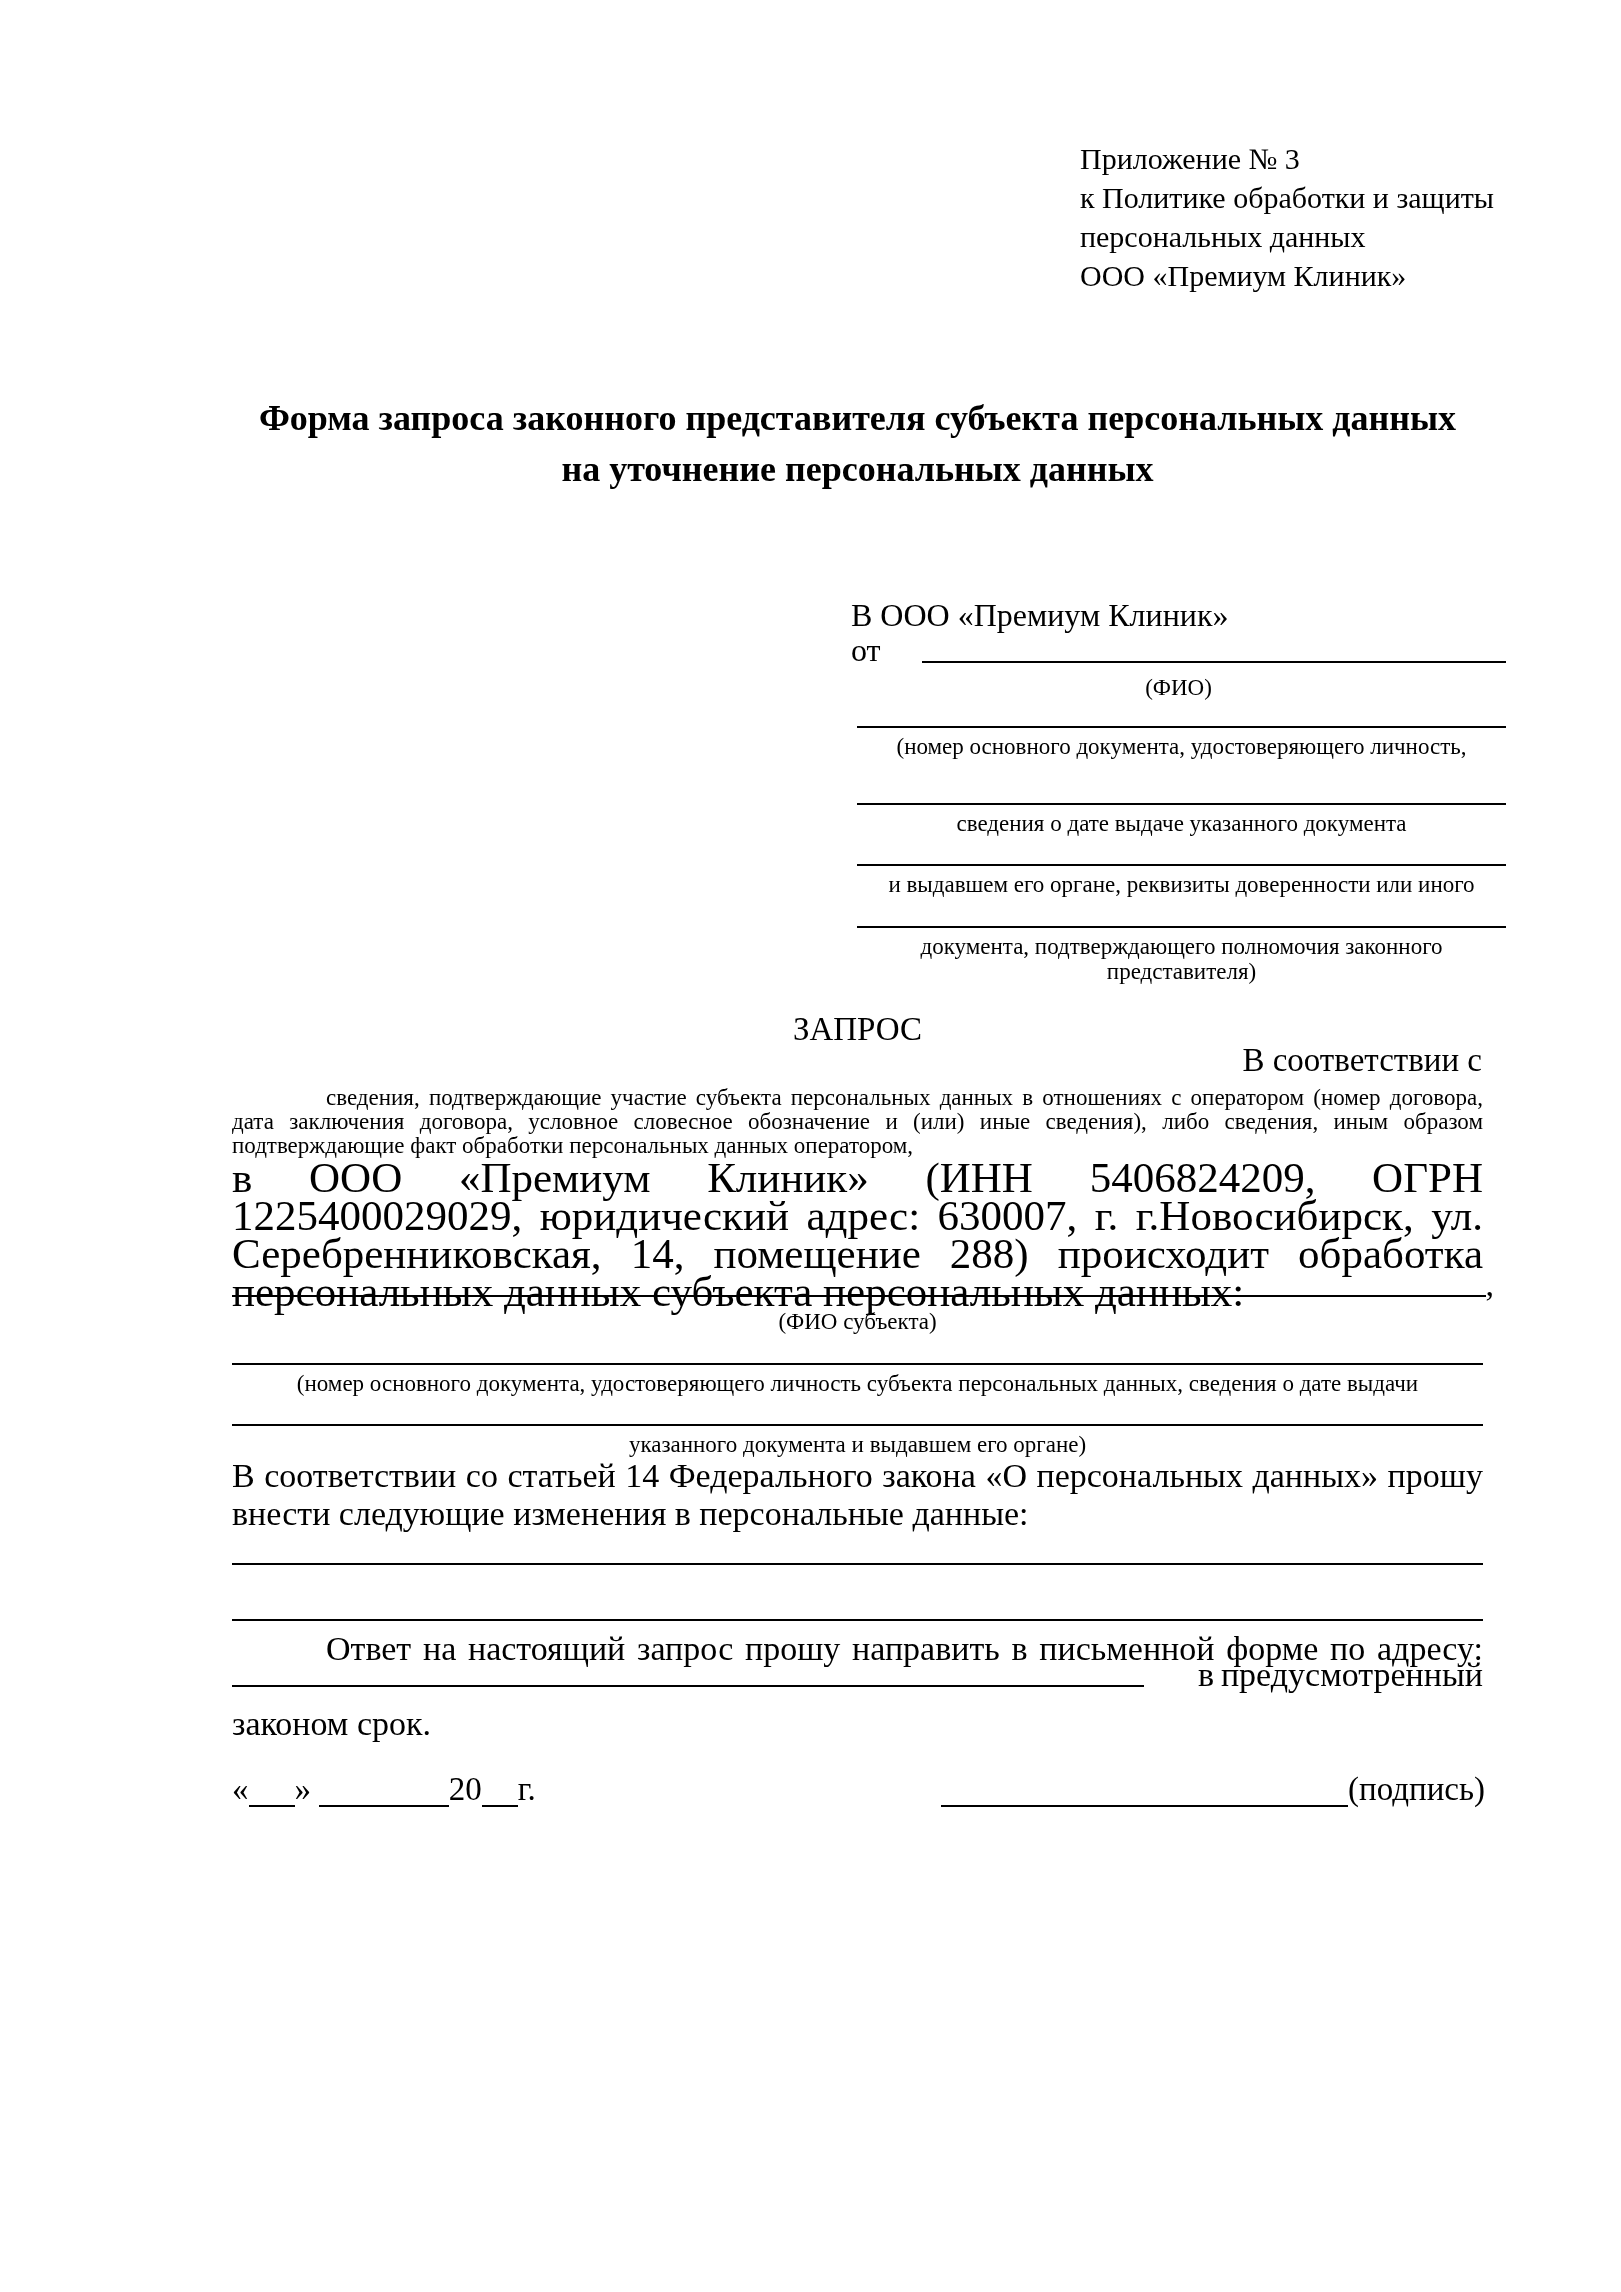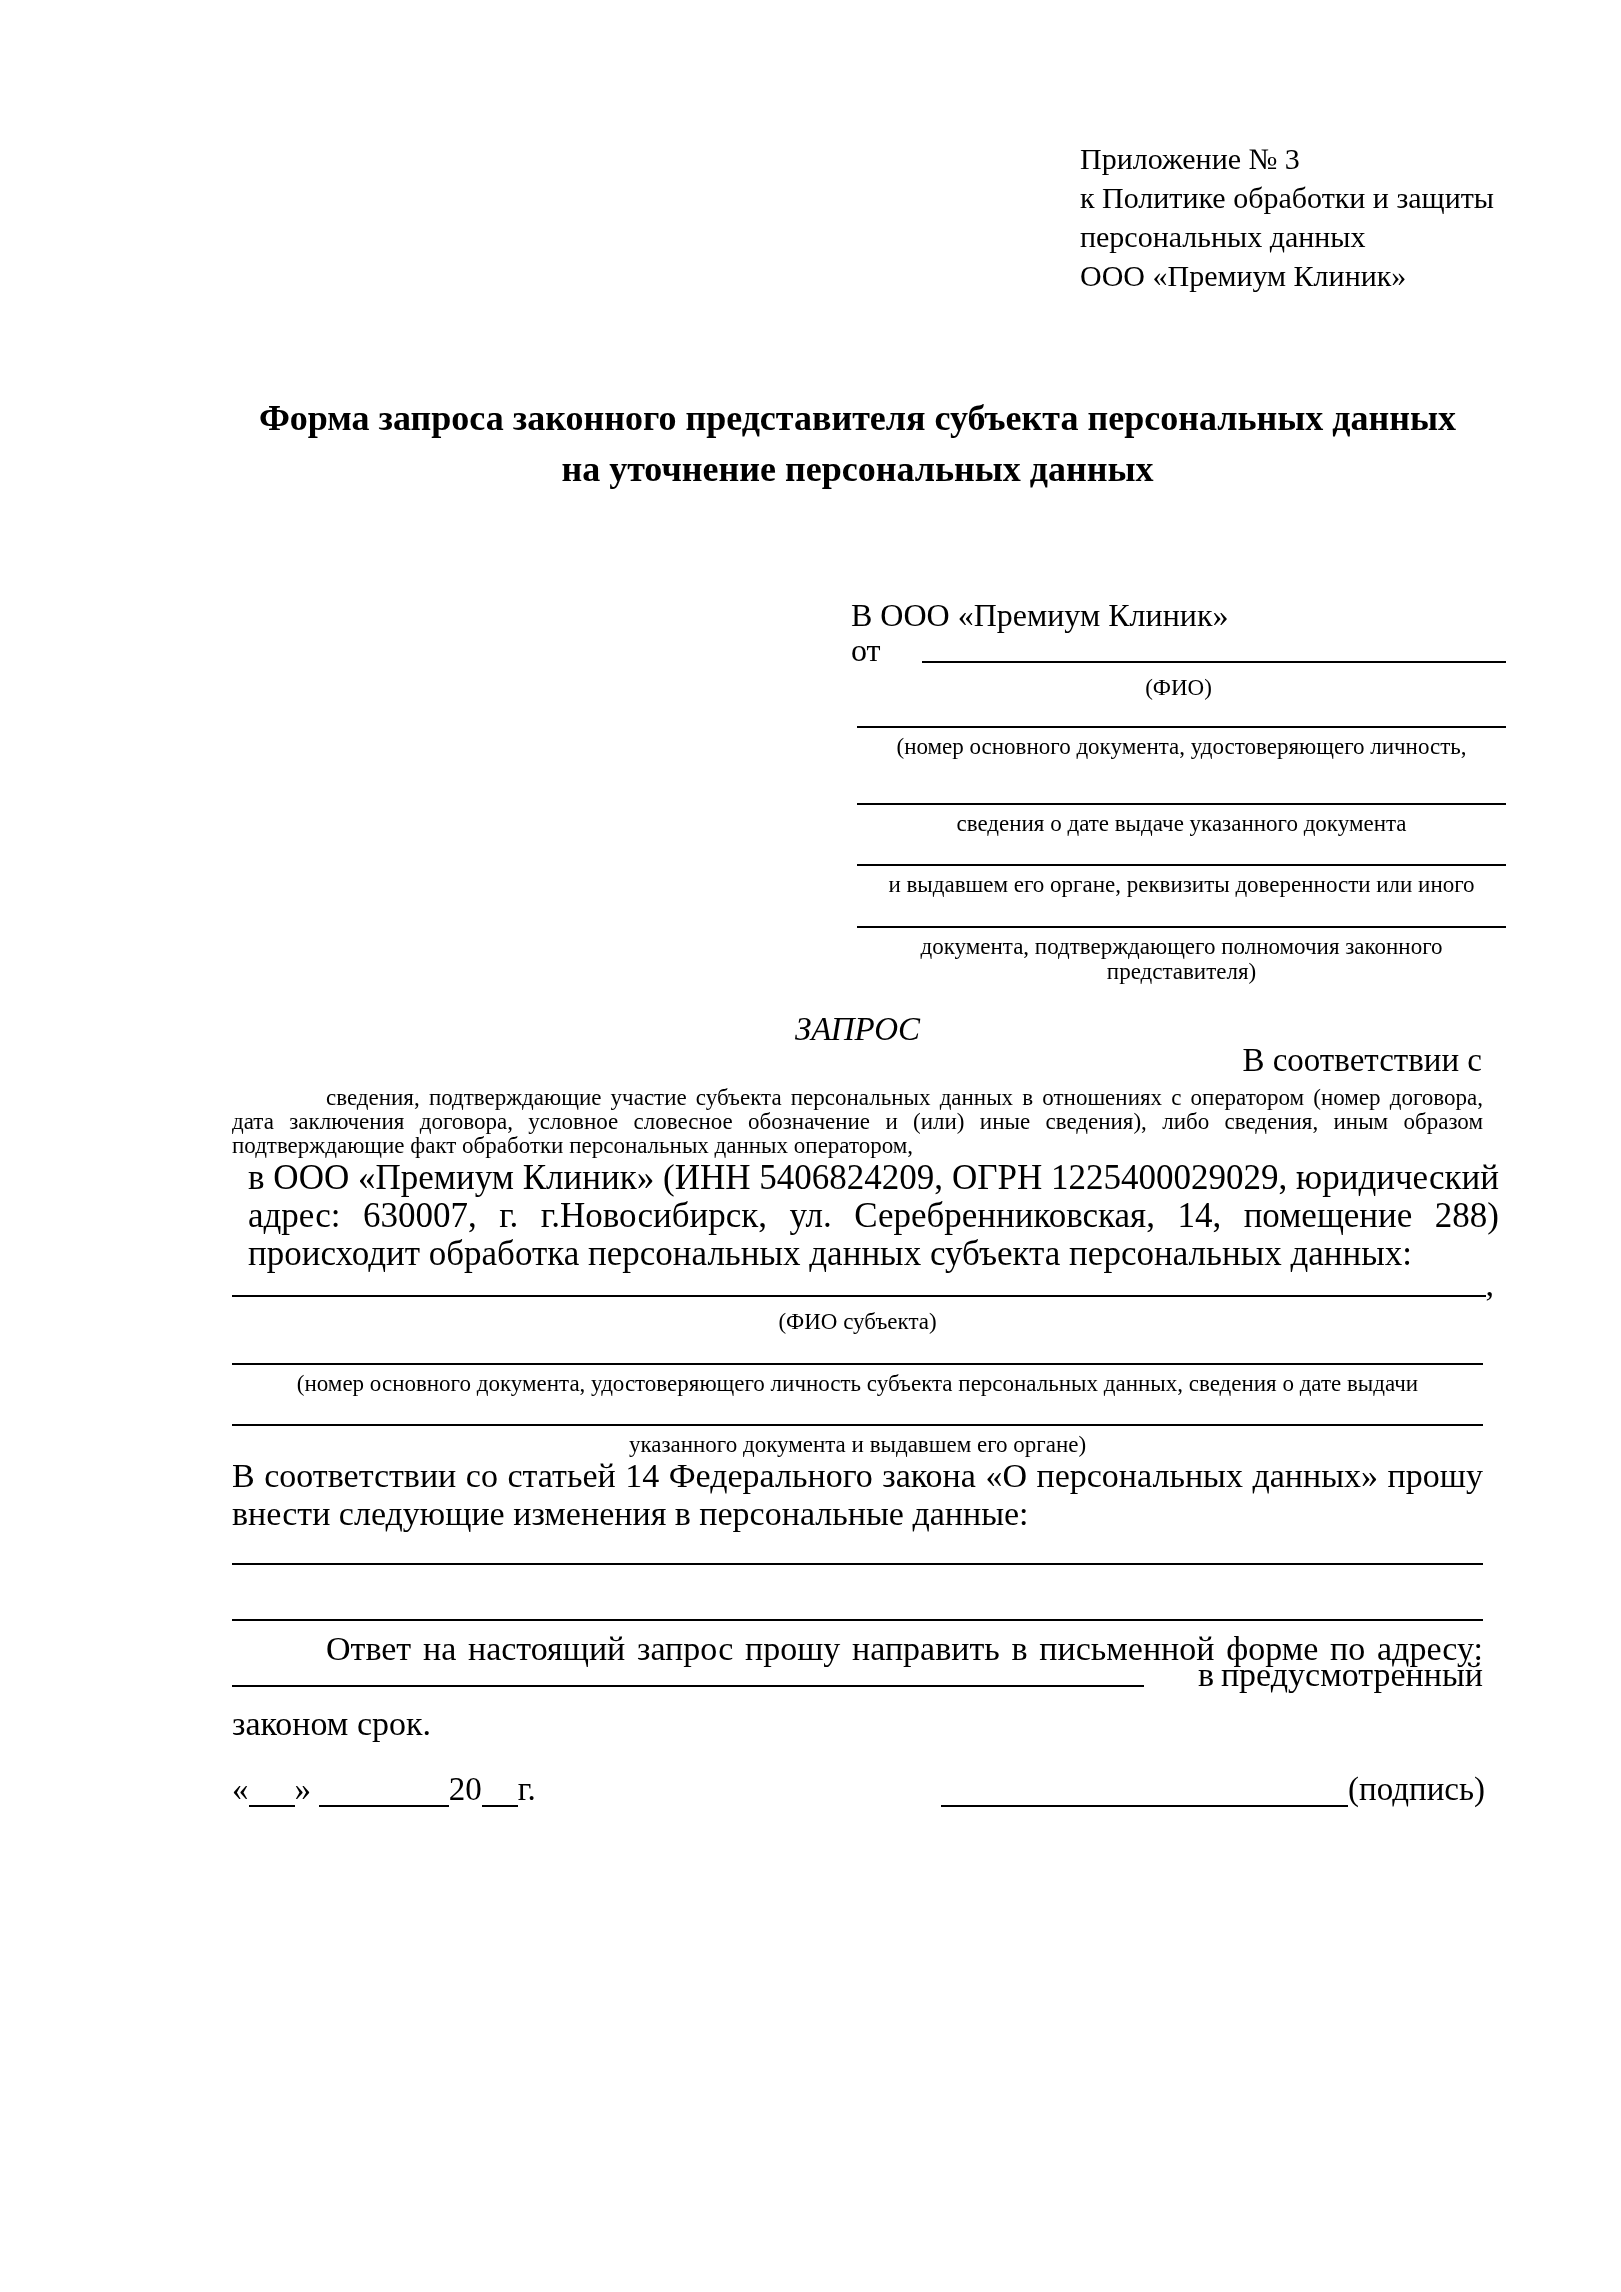--- a/index.html
+++ b/index.html
@@ -30,29 +30,29 @@
 
   .cap{font-size:23px;line-height:25.5px;text-align:center;}
   .rule{border-top:2.9px solid #000;height:0;}
   .unit{left:857px;width:649px;}
   .unit .cap{padding-top:5.9px;}
 
   
   .fill{flex:1;border-bottom:2.9px solid #000;margin:0 0 5.9px 9.8px;}
 
   
-  .zapros{left:232px;width:1251px;top:1010px;text-align:center;font-size:33px;line-height:39px;font-style:italic;}
+  .zapros{left:232px;width:1251px;top:1010px;text-align:center;font-size:33px;line-height:39px;}
 
   .intro-row{left:330px;top:1041px;width:1152px;display:flex;align-items:flex-end;
              font-size:33px;line-height:39px;white-space:nowrap;flex-direction:column;}
 
   .note{left:232px;width:1251px;top:1086px;font-size:23px;line-height:24px;
         text-align:justify;text-indent:94px;}
 
-  .op-par{left:248px;width:1251px;top:1159px;font-size:35px;line-height:38px;
+  .op-par{left:232px;width:1251px;top:1159px;font-size:43px;line-height:38px;
           text-align:justify;}
 
   .fio-row{left:232px;top:1266px;width:1262px;display:flex;align-items:flex-end;
            font-size:34px;line-height:37px;}
   .fio-row .fill{margin-left:0;}
 
   .full-rule{left:232px;width:1251px;}
   .wide-cap{left:232px;width:1251px;}
 
   .law-par{left:232px;width:1251px;top:1457px;font-size:34px;line-height:38px;

